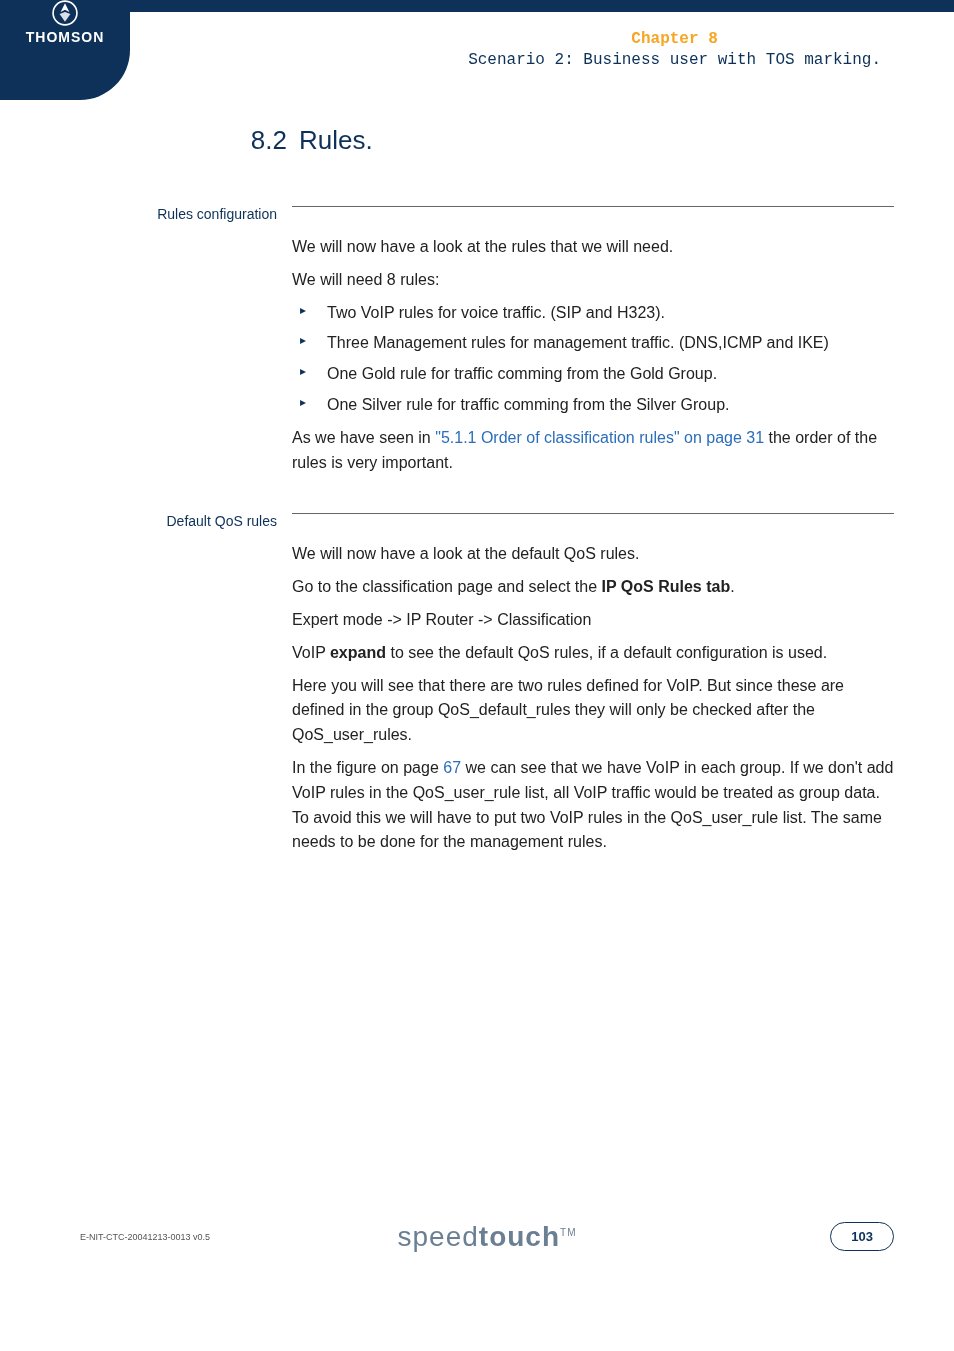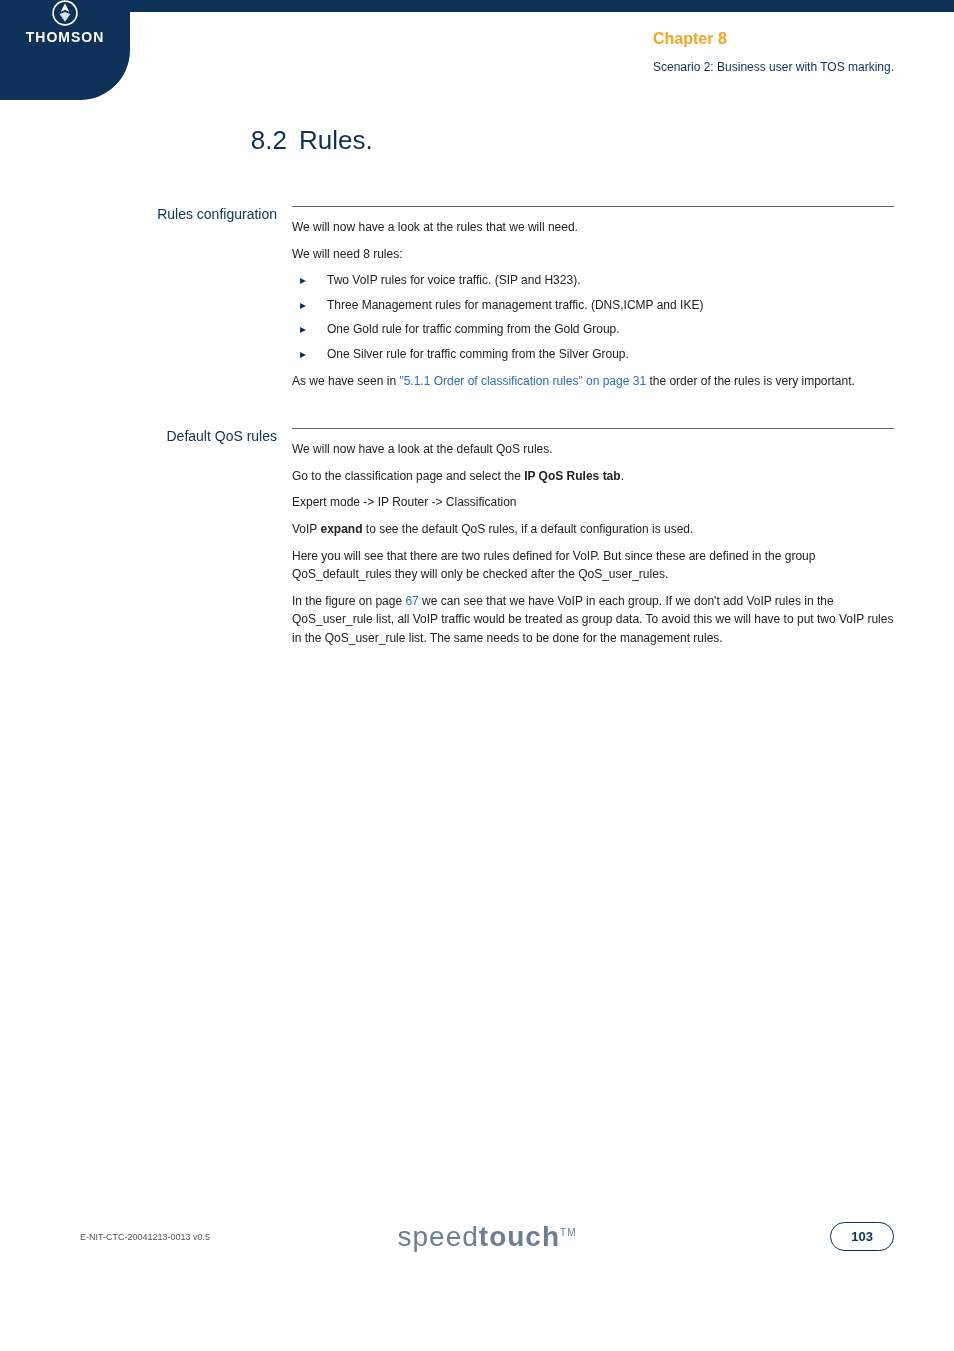--- a/index.html
+++ b/index.html
@@ -35,32 +35,33 @@
       margin-bottom: 3px;
     }
     .logo-text {
       font-size: 14px;
       font-weight: bold;
       letter-spacing: 1px;
     }
     .header-right {
       position: absolute;
       top: 30px;
-      right: 60px;
-      text-align: left;
+      right: 73px;
+      text-align: center;
+      font-family: Liberation Mono, monospace;
     }
     .chapter {
       color: #f5a623;
       font-weight: bold;
       font-size: 16px;
     }
     .scenario {
       color: #0d3158;
-      font-size: 12px;
-      margin-top: 12px;
+      font-size: 16px;
+      margin-top: 3px;
     }
     .content {
       position: absolute;
       top: 125px;
       left: 92px;
       right: 60px;
     }
     .section-title {
       color: #0d3158;
       font-size: 26px;
@@ -87,22 +88,22 @@
       text-align: right;
       padding-right: 15px;
       color: #0d3158;
       font-size: 14px;
       flex-shrink: 0;
       font-family: Arial, sans-serif;
     }
     .sub-content {
       flex: 1;
       border-top: 1px solid #666;
-      padding-top: 11px;
-      font-size: 12px;
+      padding-top: 28px;
+      font-size: 16px;
       color: #222;
       line-height: 1.55;
     }
     .sub-content p {
       margin-bottom: 8px;
     }
     .sub-content ul {
       list-style: none;
       margin: 6px 0 8px 0;
     }

